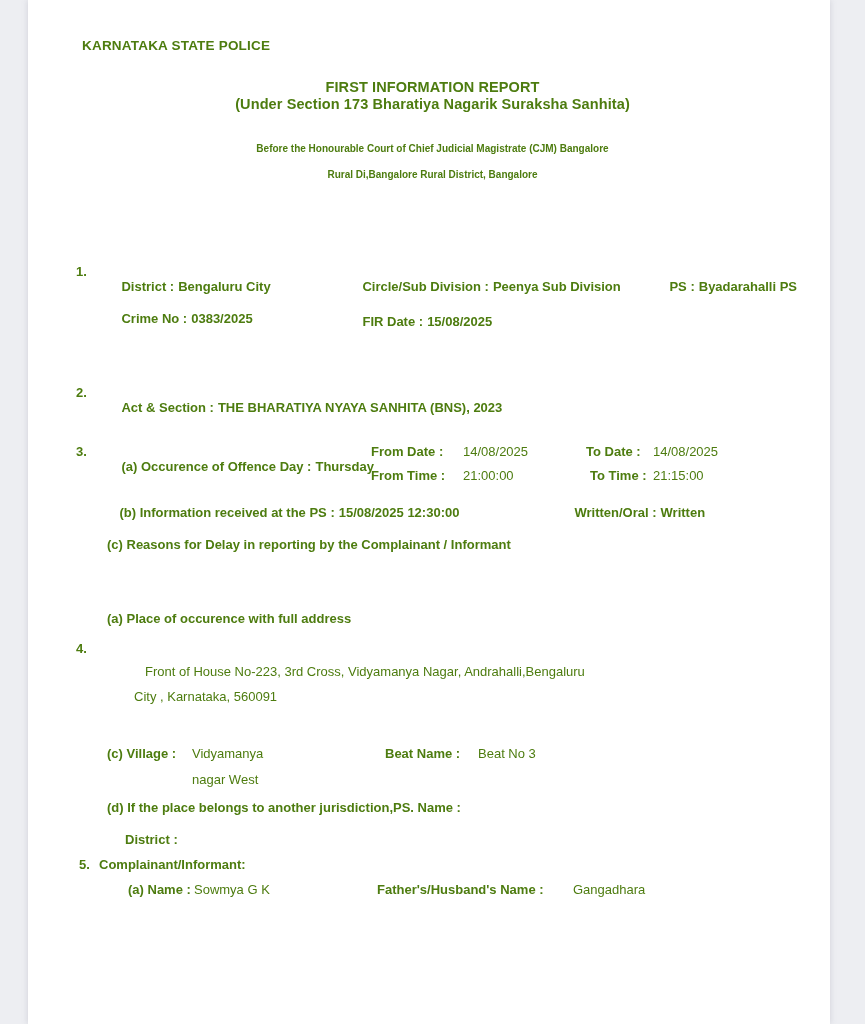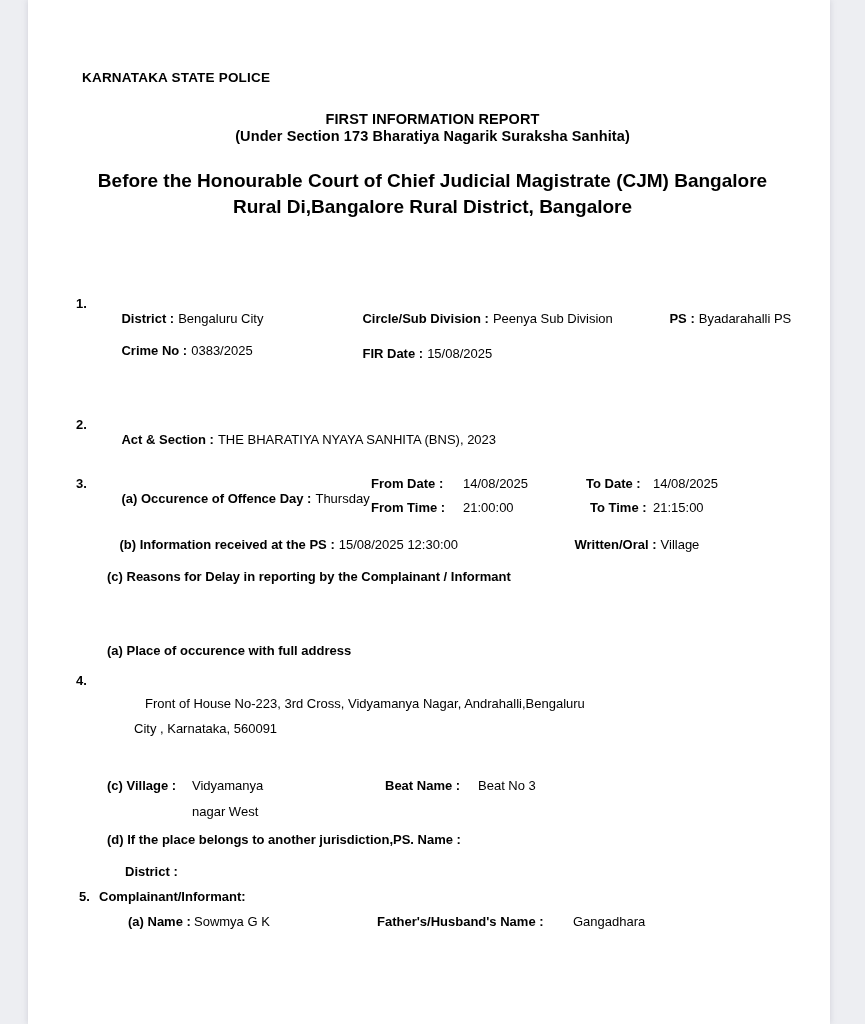--- a/index.html
+++ b/index.html
@@ -15,31 +15,30 @@
   .paper{
     position:absolute;left:28px;top:0;width:802px;height:1024px;
     background:#ffffff;
     box-shadow:0 0 6px rgba(120,120,140,0.25);
   }
   .t{
     position:absolute;
     font-size:13px;
     line-height:15px;
     white-space:pre;
-    color:#000000;
-    margin-top:32px;
+    color:#4d7c0f;
   }
   .b{font-weight:bold;}
   .v{font-weight:normal;}
   .pair .lbl{font-weight:bold;}
-  .pair .val{font-weight:normal;margin-left:4px;}
+  .pair .val{font-weight:bold;margin-left:4px;}
   .center{left:0;width:865px;text-align:center;}
   .org{font-size:13.5px;letter-spacing:0.2px;}
   .title{font-size:14.5px;letter-spacing:0.1px;}
-  .court{font-size:19px;}
+  .court{font-size:10px;}
 </style>
 </head>
 <body>
 
 <div class="page">
   <div class="paper"></div>
 
   <div class="t b org" style="left:82px;top:38px">KARNATAKA STATE POLICE</div>
   <div class="t b title center" style="top:80px">FIRST INFORMATION REPORT</div>
   <div class="t b title center" style="top:97px">(Under Section 173 Bharatiya Nagarik Suraksha Sanhita)</div>
@@ -77,21 +76,21 @@
   <div class="t b" style="left:586px;top:444px">To Date :</div>
   <div class="t v" style="left:653px;top:444px">14/08/2025</div>
   <div class="t b" style="left:371px;top:468px">From Time :</div>
   <div class="t v" style="left:463px;top:468px">21:00:00</div>
   <div class="t b" style="left:590px;top:468px">To Time :</div>
   <div class="t v" style="left:653px;top:468px">21:15:00</div>
   <div class="t pair" style="left:105px;top:490px">
     <span class="lbl">(b) Information received at the PS :</span><span class="val">15/08/2025 12:30:00</span>
   </div>
   <div class="t pair" style="left:560px;top:490px">
-    <span class="lbl">Written/Oral :</span><span class="val">Village</span>
+    <span class="lbl">Written/Oral :</span><span class="val">Written</span>
   </div>
   <div class="t b" style="left:107px;top:537px">(c) Reasons for Delay in reporting by the Complainant / Informant</div>
 
   <div class="t b" style="left:76px;top:641px">4.</div>
   <div class="t b" style="left:107px;top:611px">(a) Place of occurence with full address</div>
   <div class="t v" style="left:145px;top:664px">Front of House No-223, 3rd Cross, Vidyamanya Nagar, Andrahalli,Bengaluru</div>
   <div class="t v" style="left:134px;top:689px">City , Karnataka, 560091</div>
   <div class="t b" style="left:107px;top:746px">(c) Village :</div>
   <div class="t v" style="left:192px;top:746px">Vidyamanya</div>
   <div class="t b" style="left:385px;top:746px">Beat Name :</div>

